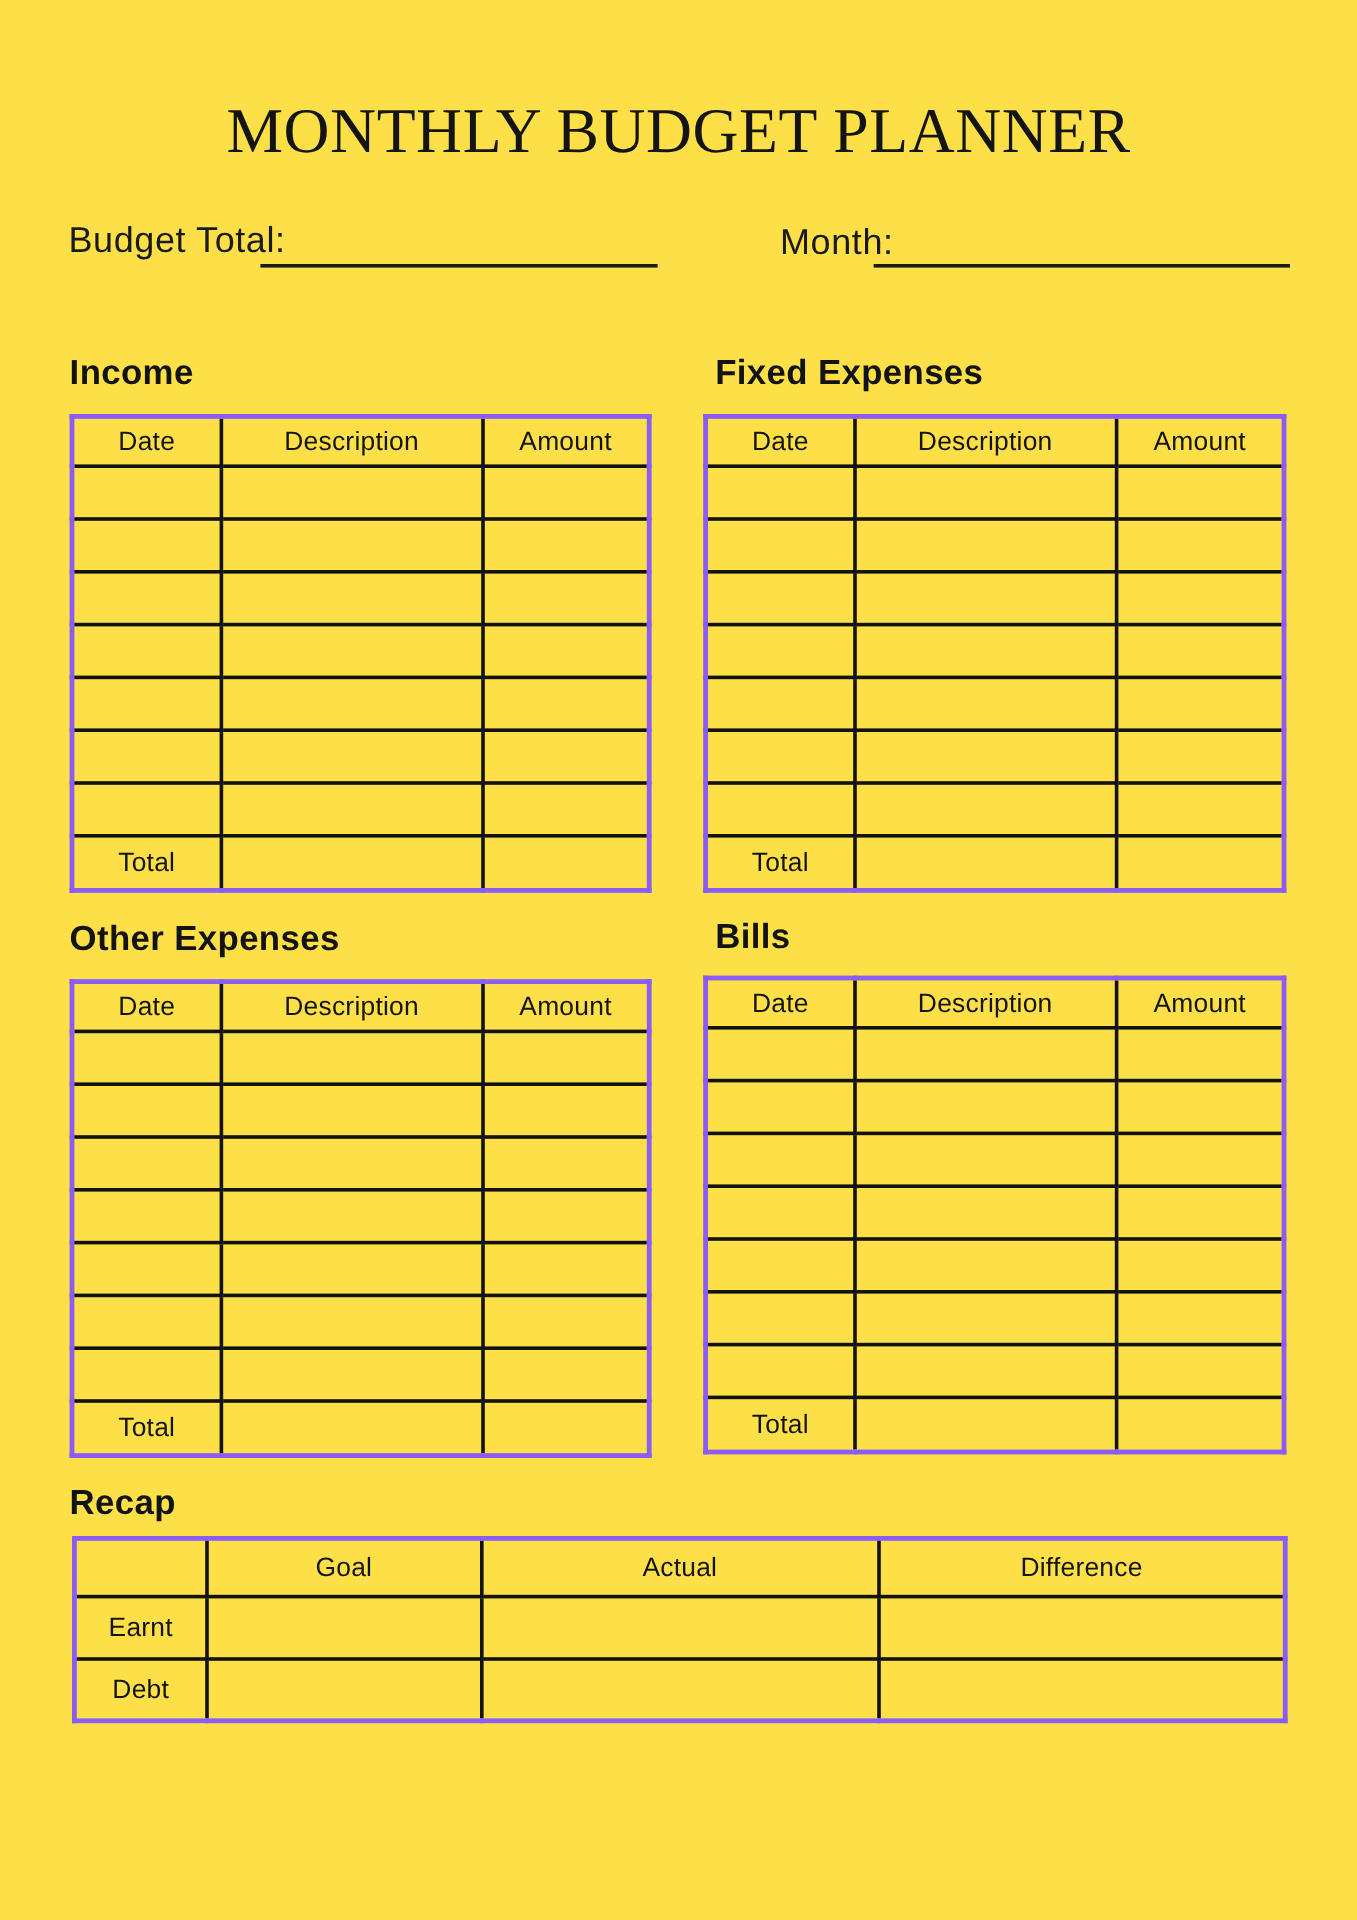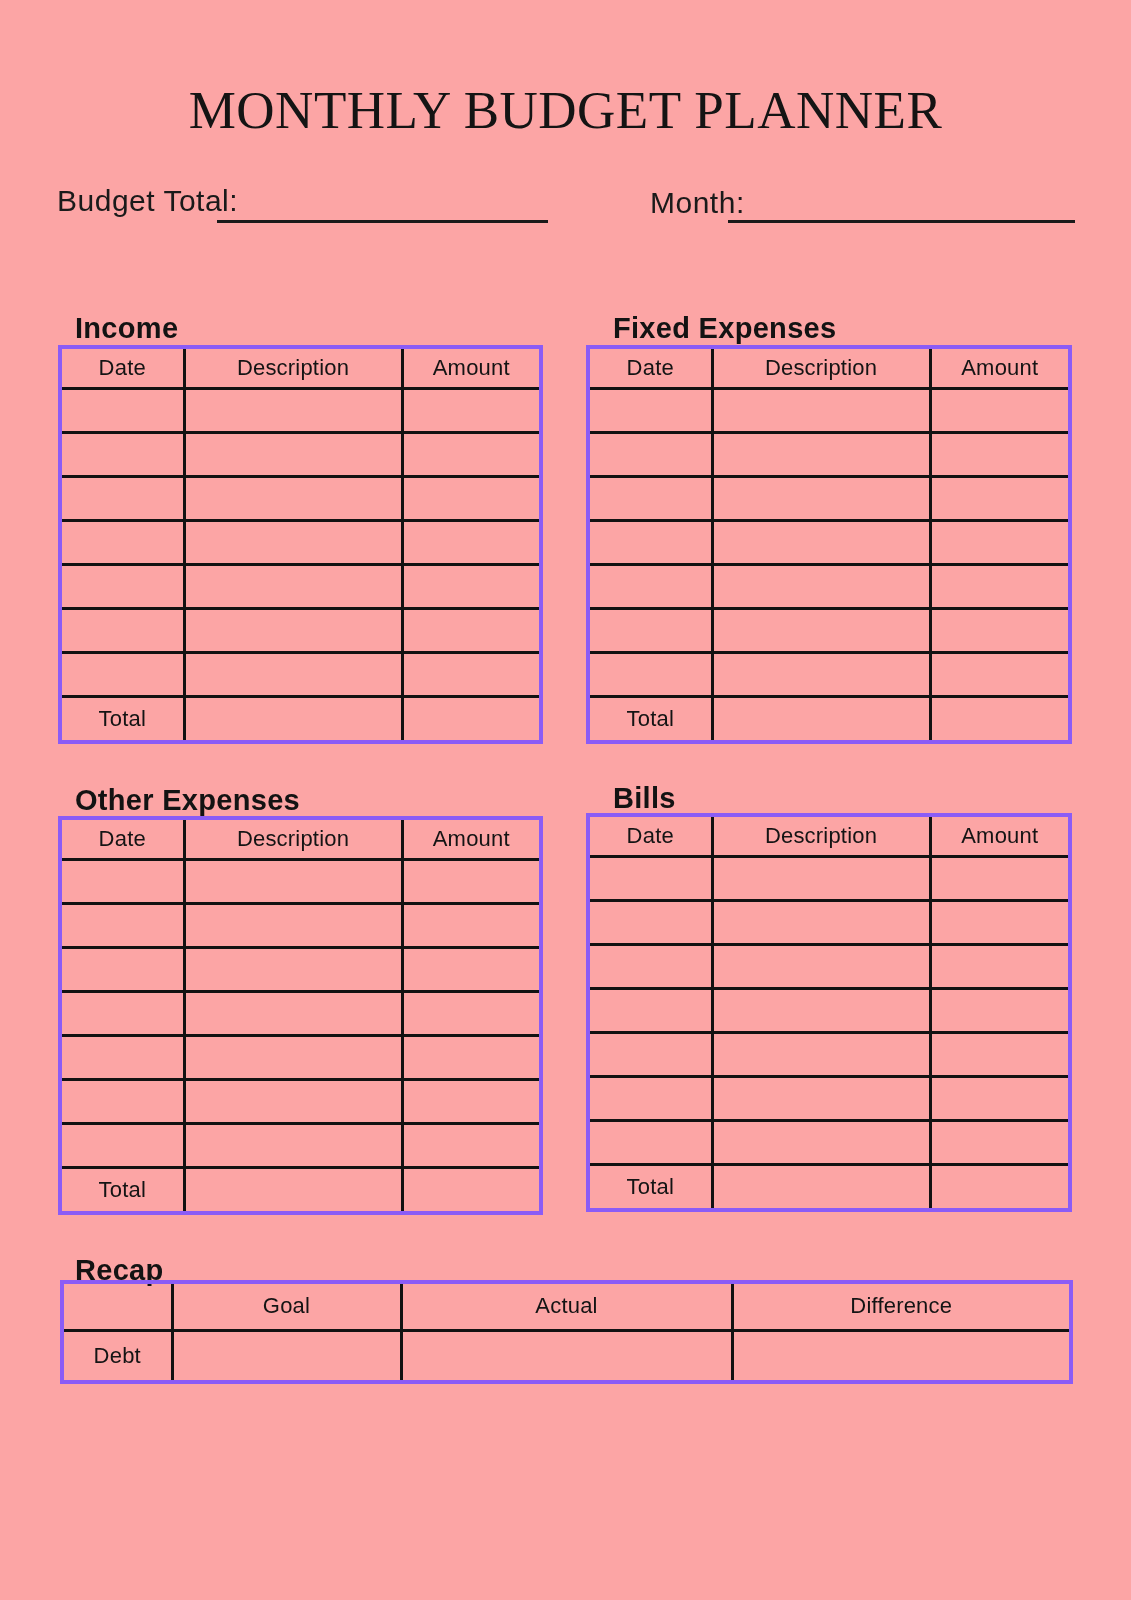--- a/index.html
+++ b/index.html
@@ -2,21 +2,21 @@
 <html><head>
 <meta charset="utf-8">
 <style>
   html, body { margin: 0; padding: 0; }
   body { background: #ffffff; }
 
   .sheet {
     position: relative;
     width: 1131px;
     height: 1600px;
-    background: #fca5a5;
+    background: #fde047;
     overflow: hidden;
     color: #141414;
     font-family: "Liberation Sans", sans-serif;
   }
 
   .title {
     position: absolute;
     left: 0; right: 0;
     top: 80px;
     margin: 0;
@@ -43,21 +43,21 @@
   .fline {
     position: absolute;
     height: 3px;
     background: #1a1a1a;
   }
   #budget-line { left: 217px; top: 220px; width: 331px; }
   #month-line  { left: 728px; top: 220px; width: 347px; }
 
   .heading {
     position: absolute;
-    margin: 17px;
+    margin: 0;
     font-size: 29px;
     font-weight: 700;
     letter-spacing: 0.3px;
     color: #131313;
     white-space: nowrap;
   }
   #h-income { left: 58px;  top: 295px; }
   #h-fixed  { left: 596px; top: 295px; }
   #h-other  { left: 58px;  top: 767px; }
   #h-bills  { left: 596px; top: 765px; }
@@ -355,20 +355,26 @@
     <thead>
       <tr>
         <th></th>
         <th>Goal</th>
         <th>Actual</th>
         <th>Difference</th>
       </tr>
     </thead>
     <tbody>
       <tr>
+        <td>Earnt</td>
+        <td></td>
+        <td></td>
+        <td></td>
+      </tr>
+      <tr>
         <td>Debt</td>
         <td></td>
         <td></td>
         <td></td>
       </tr>
     </tbody>
   </table>
 
 </div>
 

